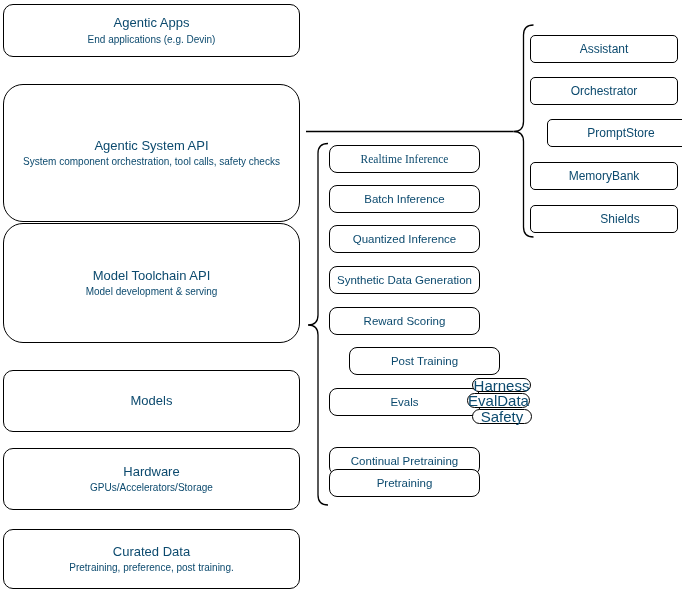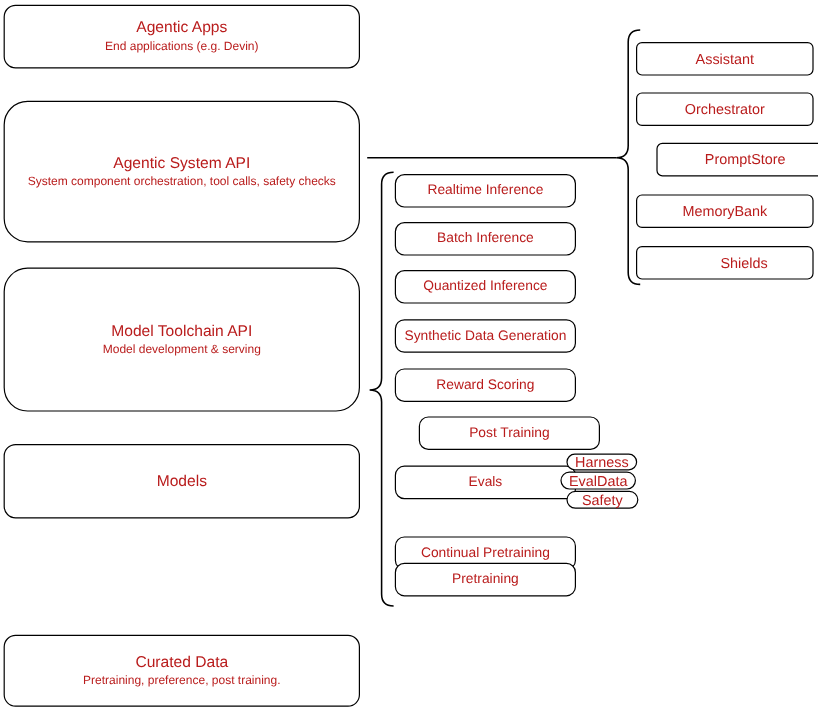--- a/index.html
+++ b/index.html
@@ -6,21 +6,21 @@
     margin: 0;
     padding: 0;
     background: #ffffff;
   }
   .canvas {
     position: relative;
     width: 682px;
     height: 591px;
     background: #ffffff;
     font-family: "Liberation Sans", sans-serif;
-    color: #b91c1c;
+    color: #0c4a6e;
     overflow: hidden;
   }
   svg.connectors {
     position: absolute;
     left: 0;
     top: 0;
     width: 682px;
     height: 591px;
     pointer-events: none;
   }
@@ -36,21 +36,21 @@
     display: flex;
     flex-direction: column;
     align-items: center;
     justify-content: center;
     gap: 3px;
     text-align: center;
   }
   .stack-box .title    { font-size: 13px; line-height: 1.2; }
   .stack-box .subtitle { font-size: 10px; line-height: 1.2; text-align: center; }
   .b0 { top: 4px;   height: 53px;  border-radius: 10px; }
-  .b1 { top: 84px;  height: 118px; border-radius: 20px; }
+  .b1 { top: 84px;  height: 138px; border-radius: 20px; }
   .b2 { top: 223px; height: 120px; border-radius: 20px; }
   .b3 { top: 370px; height: 62px;  border-radius: 10px; }
   .b4 { top: 448px; height: 62px;  border-radius: 10px; }
   .b5 { top: 529px; height: 60px;  border-radius: 10px; }
 
   
   .mbox {
     position: absolute;
     left: 329px;
     width: 151px;
@@ -58,35 +58,35 @@
     box-sizing: border-box;
     border: 1.3px solid #000000;
     border-radius: 8px;
     background: #ffffff;
     display: flex;
     align-items: center;
     justify-content: center;
     font-size: 11.5px;
     text-align: center;
   }
-  .m0 { top: 145px; } .m1 { top: 185px; } .m2 { top: 225px; }
+  .m0 { top: 145px; font-family: Liberation Serif, serif; } .m1 { top: 185px; } .m2 { top: 225px; }
   .m3 { top: 266px; } .m4 { top: 307px; } .m5 { top: 347px; margin-left: 20px; }
   .m6 { top: 388px; } .m7 { top: 447px; } .m8 { top: 469px; }
 
   
   .tag {
     position: absolute;
     box-sizing: border-box;
     border: 1.2px solid #000000;
     border-radius: 999px;
     background: #ffffff;
     display: flex;
     align-items: center;
     justify-content: center;
-    font-size: 12px;
+    font-size: 15px;
     z-index: 5;
     line-height: 1;
   }
   .t0 { left: 472px; top: 378px; width: 59px; height: 14px; }
   .t1 { left: 467px; top: 393px; width: 63px; height: 15px; }
   .t2 { left: 472px; top: 409px; width: 60px; height: 15px; }
 
   
   .rbox {
     position: absolute;
@@ -128,20 +128,24 @@
     <div class="title">Agentic System API</div>
     <div class="subtitle">System component orchestration, tool calls, safety checks</div>
   </div>
   <div class="stack-box b2">
     <div class="title">Model Toolchain API</div>
     <div class="subtitle">Model development &amp; serving</div>
   </div>
   <div class="stack-box b3">
     <div class="title">Models</div>
   </div>
+  <div class="stack-box b4">
+    <div class="title">Hardware</div>
+    <div class="subtitle">GPUs/Accelerators/Storage</div>
+  </div>
   <div class="stack-box b5">
     <div class="title">Curated Data</div>
     <div class="subtitle">Pretraining, preference, post training.</div>
   </div>
 
   <div class="mbox m0">Realtime Inference</div>
   <div class="mbox m1">Batch Inference</div>
   <div class="mbox m2">Quantized Inference</div>
   <div class="mbox m3">Synthetic Data Generation</div>
   <div class="mbox m4">Reward Scoring</div>

